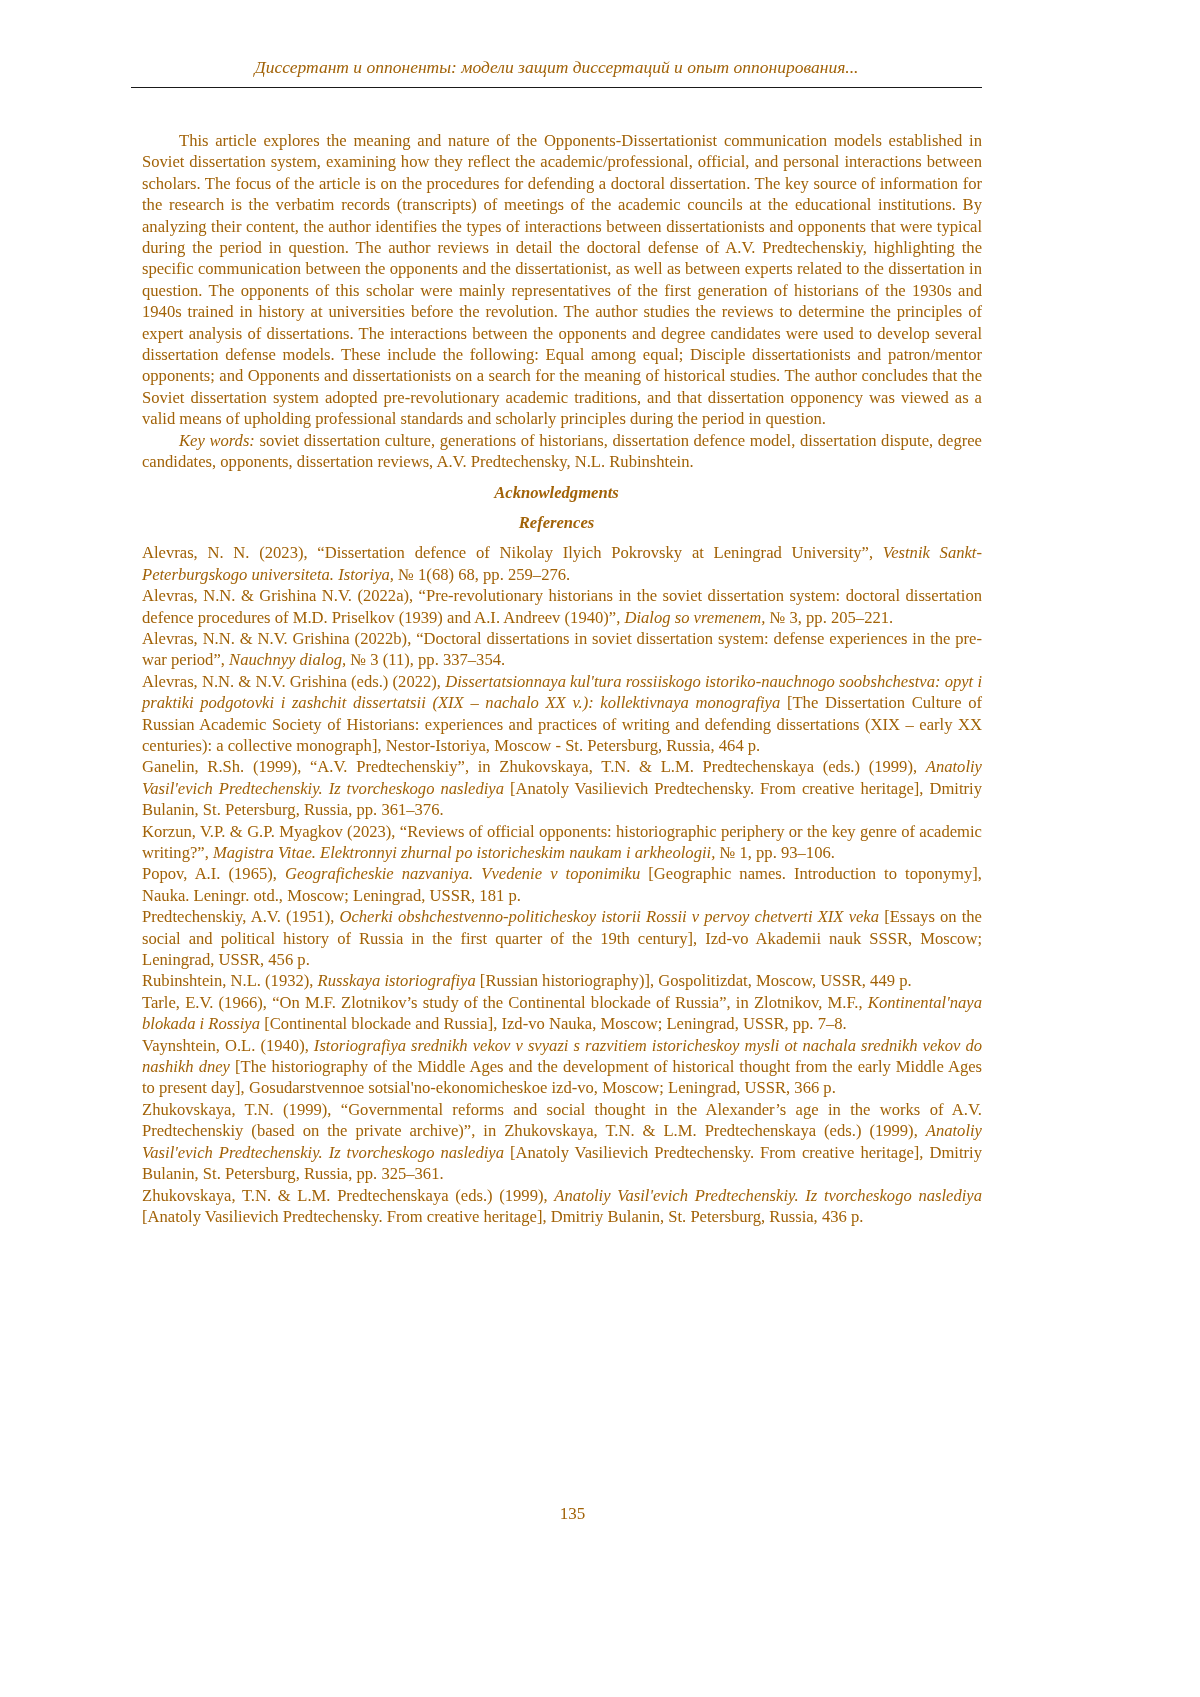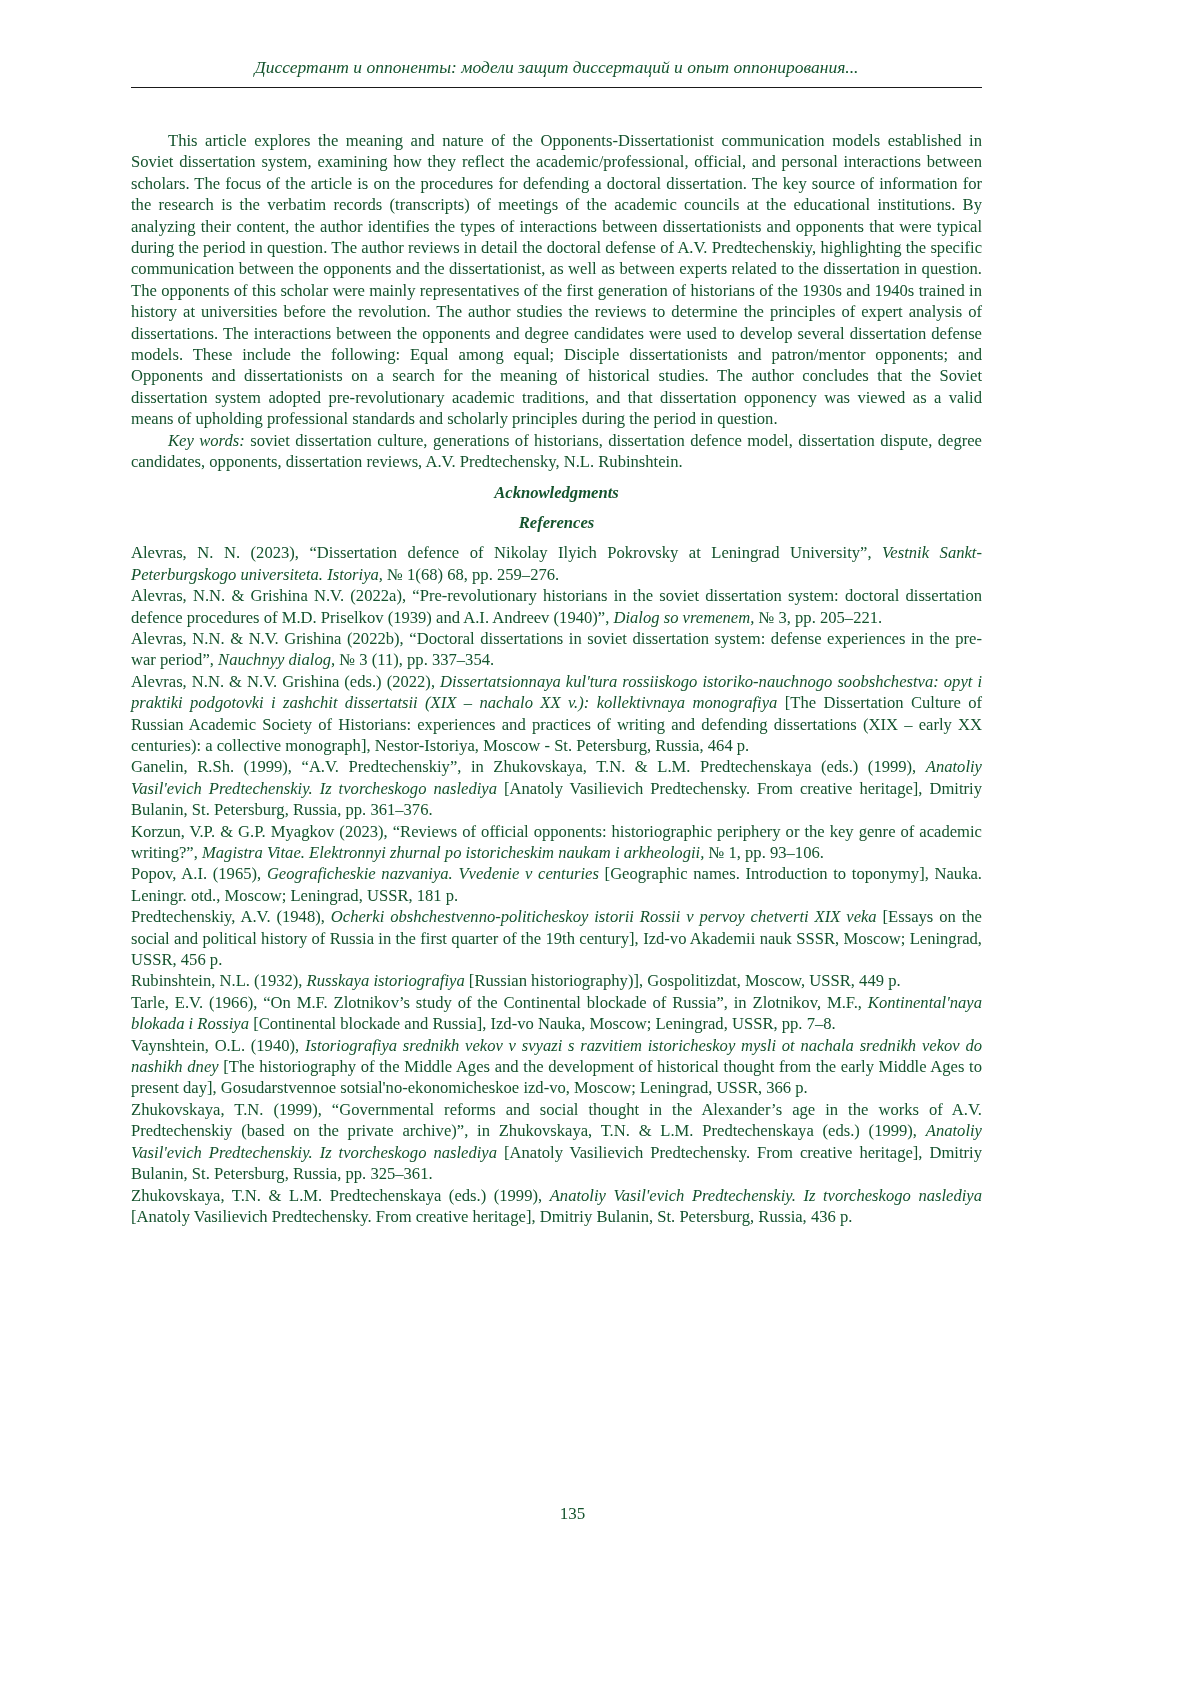--- a/index.html
+++ b/index.html
@@ -2,21 +2,21 @@
 <html><head>
 <meta charset="utf-8">
 <style>
   * { margin: 0; padding: 0; box-sizing: border-box; }
   html, body { background: #ffffff; }
   .page {
     position: relative;
     width: 1200px;
     height: 1697px;
     background: #ffffff;
-    color: #14532d;
+    color: #a16207;
     font-family: "Liberation Serif", serif;
     overflow: hidden;
   }
   .content {
     position: absolute;
     left: 131px;
     top: 56px;
     width: 851px;
   }
   .running-head {
@@ -25,20 +25,21 @@
     font-size: 17.5px;
     line-height: 22px;
     padding-bottom: 9px;
     border-bottom: 1.6px solid #1a1a1a;
     margin-bottom: 42px;
   }
   .content p, .ref {
     font-size: 16.6px;
     line-height: 21.4px;
     text-align: justify;
+    margin-left: 11px;
   }
   .abstract { text-indent: 37px; }
   .keywords { text-indent: 37px; }
   .it { font-style: italic; }
   .section-heading {
     font-size: 16.6px;
     line-height: 21.4px;
     font-weight: bold;
     font-style: italic;
     text-align: center;
@@ -81,22 +82,22 @@
 
     <h2 class="section-heading">References</h2>
 
     <div class="references">
         <p class="ref"><span>Alevras, N. N. (2023), “Dissertation defence of Nikolay Ilyich Pokrovsky at Leningrad University”, </span><span class="it">Vestnik Sankt-Peterburgskogo universiteta. Istoriya,</span><span> № 1(68) 68, pp. 259–276.</span></p>
         <p class="ref"><span>Alevras, N.N. &amp; Grishina N.V. (2022a), “Pre-revolutionary historians in the soviet dissertation system: doctoral dissertation defence procedures of M.D. Priselkov (1939) and A.I. Andreev (1940)”, </span><span class="it">Dialog so vremenem,</span><span> № 3, pp. 205–221.</span></p>
         <p class="ref"><span>Alevras, N.N. &amp; N.V. Grishina (2022b), “Doctoral dissertations in soviet dissertation system: defense experiences in the pre-war period”, </span><span class="it">Nauchnyy dialog,</span><span> № 3 (11), pp. 337–354.</span></p>
         <p class="ref"><span>Alevras, N.N. &amp; N.V. Grishina (eds.) (2022), </span><span class="it">Dissertatsionnaya kul'tura rossiiskogo istoriko-nauchnogo soobshchestva: opyt i praktiki podgotovki i zashchit dissertatsii (XIX – nachalo XX v.): kollektivnaya monografiya</span><span> [The Dissertation Culture of Russian Academic Society of Historians: experiences and practices of writing and defending dissertations (XIX – early XX centuries): a collective monograph], Nestor-Istoriya, Moscow - St. Petersburg, Russia, 464 p.</span></p>
         <p class="ref"><span>Ganelin, R.Sh. (1999), “A.V. Predtechenskiy”, in Zhukovskaya, T.N. &amp; L.M. Predtechenskaya (eds.) (1999), </span><span class="it">Anatoliy Vasil'evich Predtechenskiy. Iz tvorcheskogo naslediya</span><span> [Anatoly Vasilievich Predtechensky. From creative heritage], Dmitriy Bulanin, St. Petersburg, Russia, pp. 361–376.</span></p>
         <p class="ref"><span>Korzun, V.P. &amp; G.P. Myagkov (2023), “Reviews of official opponents: historiographic periphery or the key genre of academic writing?”, </span><span class="it">Magistra Vitae. Elektronnyi zhurnal po istoricheskim naukam i arkheologii,</span><span> № 1, pp. 93–106.</span></p>
-        <p class="ref"><span>Popov, A.I. (1965), </span><span class="it">Geograficheskie nazvaniya. Vvedenie v centuries</span><span> [Geographic names. Introduction to toponymy], Nauka. Leningr. otd., Moscow; Leningrad, USSR, 181 p.</span></p>
-        <p class="ref"><span>Predtechenskiy, A.V. (1948), </span><span class="it">Ocherki obshchestvenno-politicheskoy istorii Rossii v pervoy chetverti XIX veka</span><span> [Essays on the social and political history of Russia in the first quarter of the 19th century], Izd-vo Akademii nauk SSSR, Moscow; Leningrad, USSR, 456 p.</span></p>
+        <p class="ref"><span>Popov, A.I. (1965), </span><span class="it">Geograficheskie nazvaniya. Vvedenie v toponimiku</span><span> [Geographic names. Introduction to toponymy], Nauka. Leningr. otd., Moscow; Leningrad, USSR, 181 p.</span></p>
+        <p class="ref"><span>Predtechenskiy, A.V. (1951), </span><span class="it">Ocherki obshchestvenno-politicheskoy istorii Rossii v pervoy chetverti XIX veka</span><span> [Essays on the social and political history of Russia in the first quarter of the 19th century], Izd-vo Akademii nauk SSSR, Moscow; Leningrad, USSR, 456 p.</span></p>
         <p class="ref"><span>Rubinshtein, N.L. (1932), </span><span class="it">Russkaya istoriografiya</span><span> [Russian historiography)], Gospolitizdat, Moscow, USSR, 449 p.</span></p>
         <p class="ref"><span>Tarle, E.V. (1966), “On M.F. Zlotnikov’s study of the Continental blockade of Russia”, in Zlotnikov, M.F., </span><span class="it">Kontinental'naya blokada i Rossiya</span><span> [Continental blockade and Russia], Izd-vo Nauka, Moscow; Leningrad, USSR, pp. 7–8.</span></p>
         <p class="ref"><span>Vaynshtein, O.L. (1940), </span><span class="it">Istoriografiya srednikh vekov v svyazi s razvitiem istoricheskoy mysli ot nachala srednikh vekov do nashikh dney</span><span> [The historiography of the Middle Ages and the development of historical thought from the early Middle Ages to present day], Gosudarstvennoe sotsial'no-ekonomicheskoe izd-vo, Moscow; Leningrad, USSR, 366 p.</span></p>
         <p class="ref"><span>Zhukovskaya, T.N. (1999), “Governmental reforms and social thought in the Alexander’s age in the works of A.V. Predtechenskiy (based on the private archive)”, in Zhukovskaya, T.N. &amp; L.M. Predtechenskaya (eds.) (1999), </span><span class="it">Anatoliy Vasil'evich Predtechenskiy. Iz tvorcheskogo naslediya</span><span> [Anatoly Vasilievich Predtechensky. From creative heritage], Dmitriy Bulanin, St. Petersburg, Russia, pp. 325–361.</span></p>
         <p class="ref"><span>Zhukovskaya, T.N. &amp; L.M. Predtechenskaya (eds.) (1999), </span><span class="it">Anatoliy Vasil'evich Predtechenskiy. Iz tvorcheskogo naslediya</span><span> [Anatoly Vasilievich Predtechensky. From creative heritage], Dmitriy Bulanin, St. Petersburg, Russia, 436 p.</span></p>
       </div>
 
   </div>
 
   <div class="page-number">135</div>

